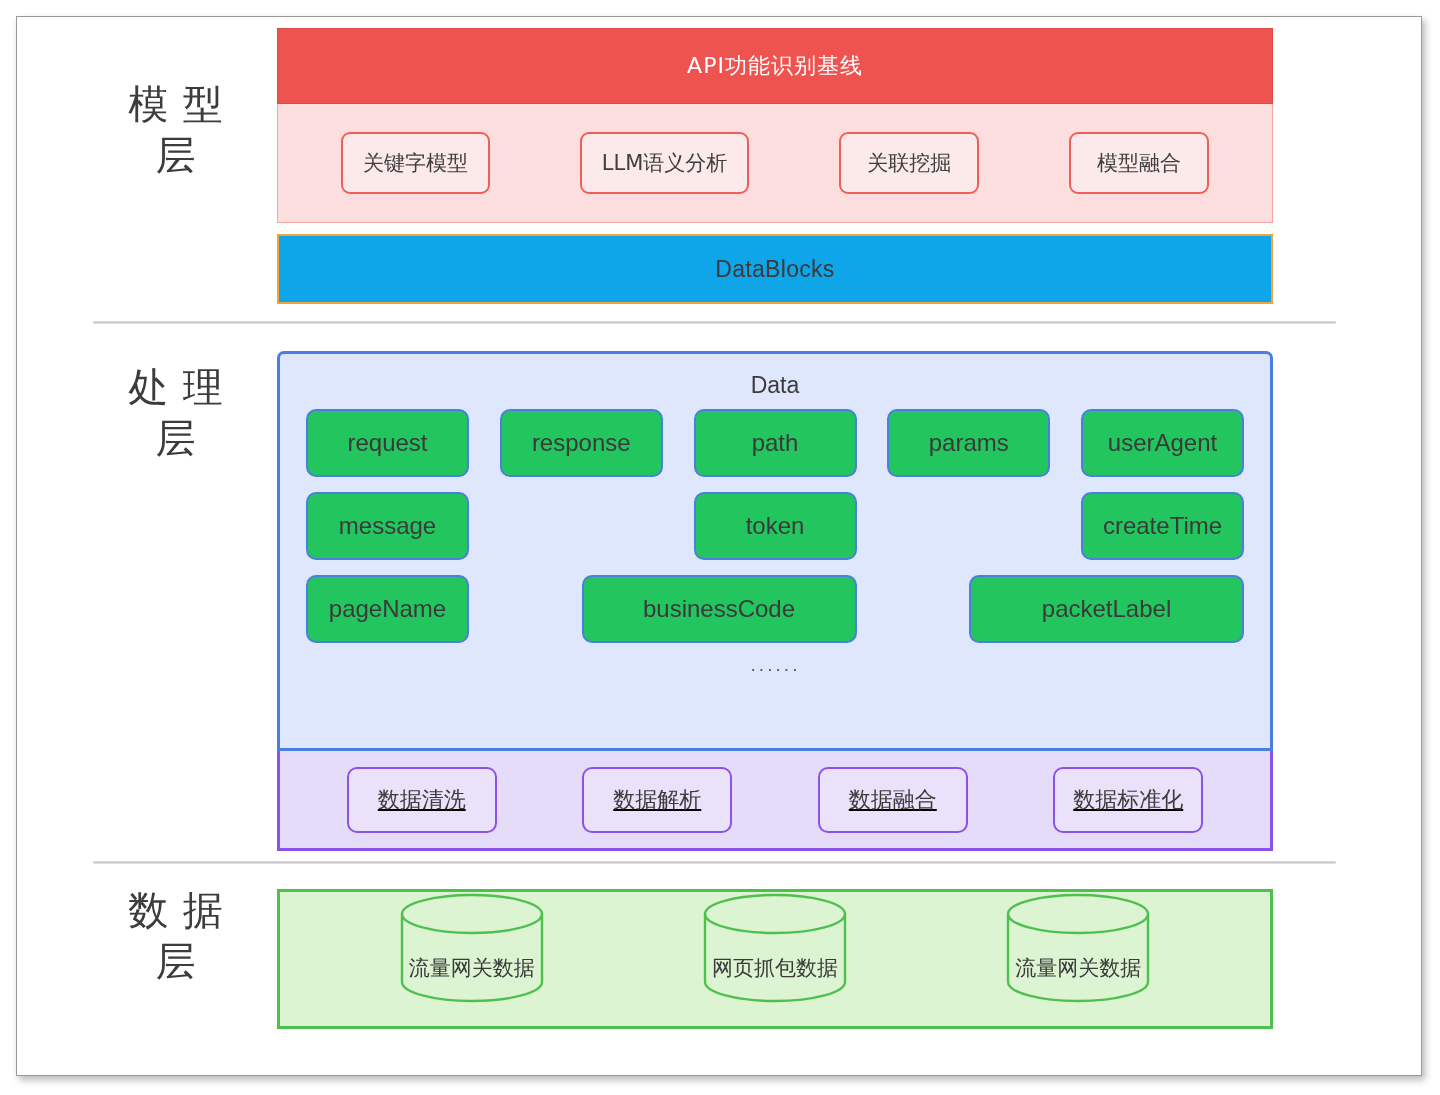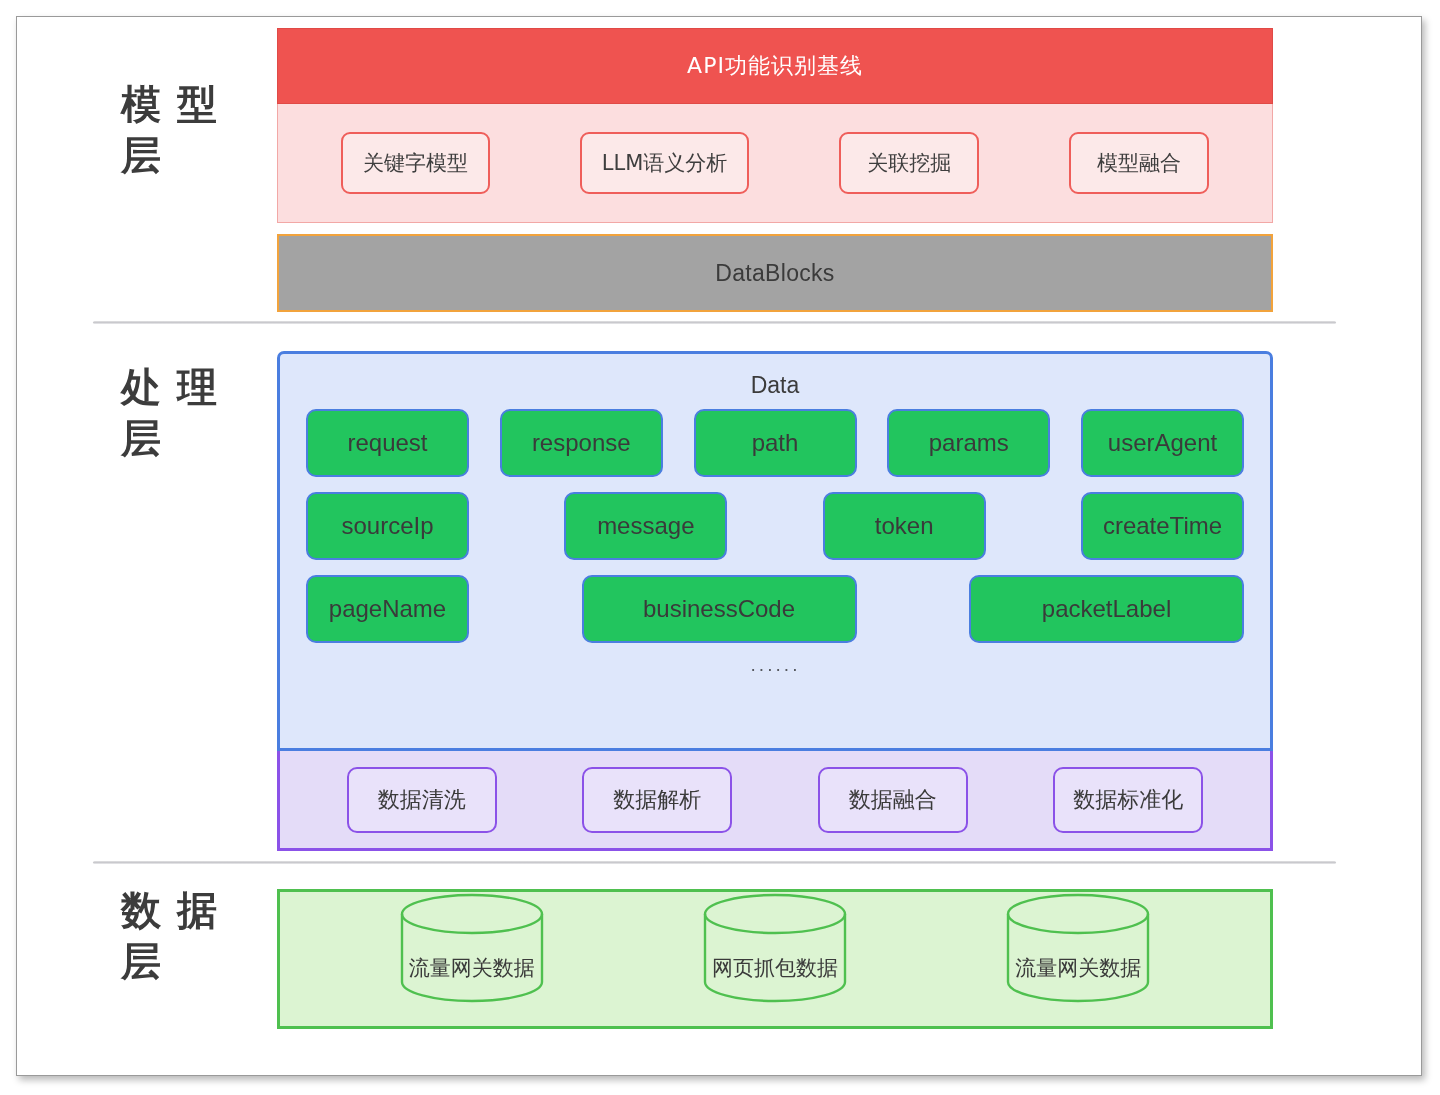--- a/index.html
+++ b/index.html
@@ -26,27 +26,27 @@
     border: 1px solid #9a9a9a;
     box-shadow: 3px 4px 7px rgba(0,0,0,0.28);
     box-sizing: border-box;
     overflow: hidden;
   }
 
   
   .layer-label {
     position: absolute;
     width: 110px;
-    text-align: left;
+    text-align: center;
     color: #3c3c3c;
     font-size: 40px;
     line-height: 1.28;
     letter-spacing: 1px;
     font-family: "DejaVu Sans", "Liberation Sans", sans-serif;
-    font-weight: 700;
+    font-weight: 400;
     white-space: pre-line;
     user-select: none;
   }
   #label-model      { left: 104px; top: 62px; }
   #label-processing { left: 104px; top: 345px; }
   #label-data       { left: 104px; top: 868px; }
 
   
   .divider {
     position: absolute;
@@ -113,22 +113,22 @@
     color: #3e3e3e;
     font-size: 21px;
     font-family: "DejaVu Sans", "Liberation Sans", sans-serif;
     box-sizing: border-box;
     text-align: right;
   }
   #datablocks-bar {
     position: absolute;
     left: 0; top: 206px;
     width: 996px;
-    height: 78px;
-    background: #a3a3a3;
+    height: 70px;
+    background: #0ea5e9;
     border: 2px solid #f2a33c;
     box-sizing: border-box;
     display: flex;
     align-items: center;
     justify-content: center;
   }
   #datablocks-label {
     color: #3b3b3b;
     font-size: 23px;
     letter-spacing: 0.3px;
@@ -194,20 +194,21 @@
     width: 996px;
     height: 100px;
     background: #e4dcf8;
     border: 3px solid #8b52e8;
     border-top: none;
     box-sizing: border-box;
     display: flex;
     align-items: center;
     justify-content: space-around;
     padding: 0 24px;
+    text-decoration: underline;
   }
   .pipeline-chip {
     background: #e9e2fa;
     border: 2px solid #8b52e8;
     border-radius: 10px;
     height: 66px;
     min-width: 150px;
     padding: 0 18px;
     display: flex;
     align-items: center;
@@ -287,21 +288,20 @@
 
       <div class="field-row">
         <div class="field-chip fw-sm">request</div>
         <div class="field-chip fw-sm">response</div>
         <div class="field-chip fw-sm">path</div>
         <div class="field-chip fw-sm">params</div>
         <div class="field-chip fw-sm">userAgent</div>
       </div>
 
       <div class="field-row">
-        <div class="field-chip fw-sm">sourceIp</div>
         <div class="field-chip fw-sm">message</div>
         <div class="field-chip fw-sm">token</div>
         <div class="field-chip fw-sm">createTime</div>
       </div>
 
       <div class="field-row">
         <div class="field-chip fw-sm">pageName</div>
         <div class="field-chip fw-lg">businessCode</div>
         <div class="field-chip fw-lg">packetLabel</div>
       </div>

